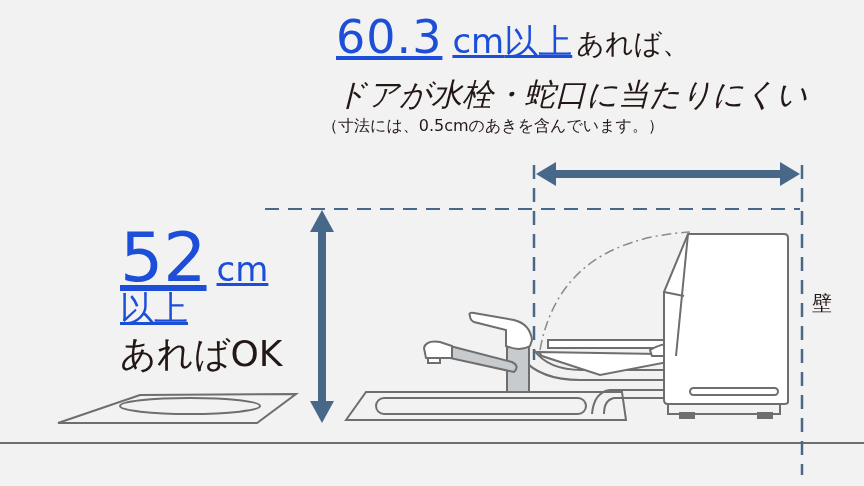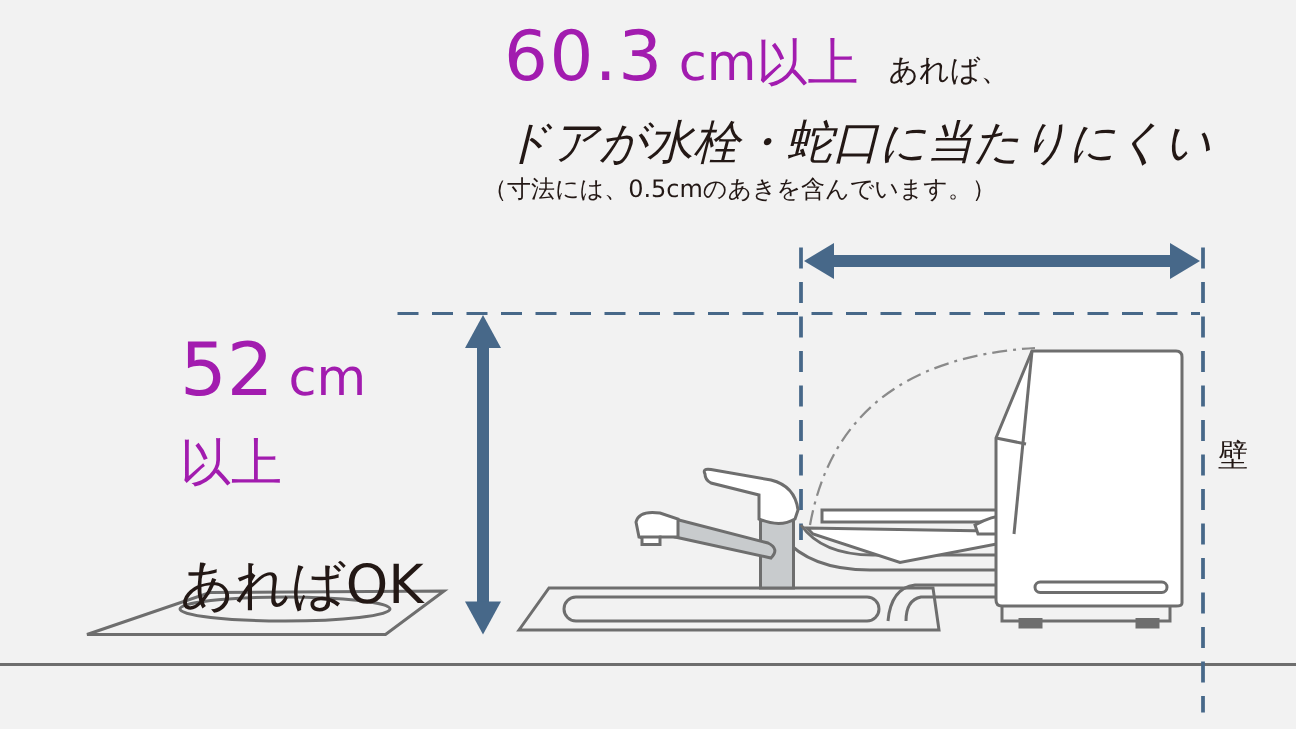--- a/index.html
+++ b/index.html
@@ -1,33 +1,33 @@
 <!DOCTYPE html>
 <html><head>
 <meta charset="utf-8">
 <style>
   html, body { margin:0; padding:0; }
   body { width:864px; height:486px; background:#f2f2f2; position:relative; overflow:hidden;
          font-family:"DejaVu Sans","Liberation Sans",sans-serif; }
   svg.scene { position:absolute; left:0; top:0; }
   .txt { position:absolute; white-space:nowrap; }
-  .blue { color:#a21caf; }
+  .blue { color:#1d4ed8;text-decoration:underline; }
   .dark { color:#231815; }
   .t-top1 { left:336px; top:10px; }
   .t-top1 .num { font-size:46px; letter-spacing:1px; }
   .t-top1 .unit { font-size:34px; margin-left:10px; }
   .t-top1 .ijo { font-size:34px; }
-  .t-top1 .rest { font-size:20px; margin-left:20px;font-family:Liberation Serif, serif; }
+  .t-top1 .rest { font-size:28px; margin-left:4px;font-family:Liberation Serif, serif; }
   .t-top2 { left:336px; top:74px; font-size:31px;font-style:italic; }
   .t-top3 { left:322px; top:116px; font-size:16px; }
   .t-left1 { left:120px; top:218px; }
-  .t-left1 .num { font-size:49px; }
+  .t-left1 .num { font-size:68px; }
   .t-left1 .unit { font-size:34px; margin-left:10px; }
   .t-left2 { left:120px; top:286px; font-size:34px; }
-  .t-left3 { left:120px; top:330px; font-size:36px;margin-top:36px; }
+  .t-left3 { left:120px; top:330px; font-size:36px; }
   .t-wall { left:812px; top:290px; font-size:20px; }
 </style>
 </head>
 <body>
 
 <svg class="scene" width="864" height="486" viewBox="0 0 864 486">
 
   <line x1="0" y1="443" x2="864" y2="443" stroke="#6e6e6e" stroke-width="2"></line>
 
   <line x1="265" y1="209" x2="800" y2="209" stroke="#476889" stroke-width="2" stroke-dasharray="14,9"></line>

